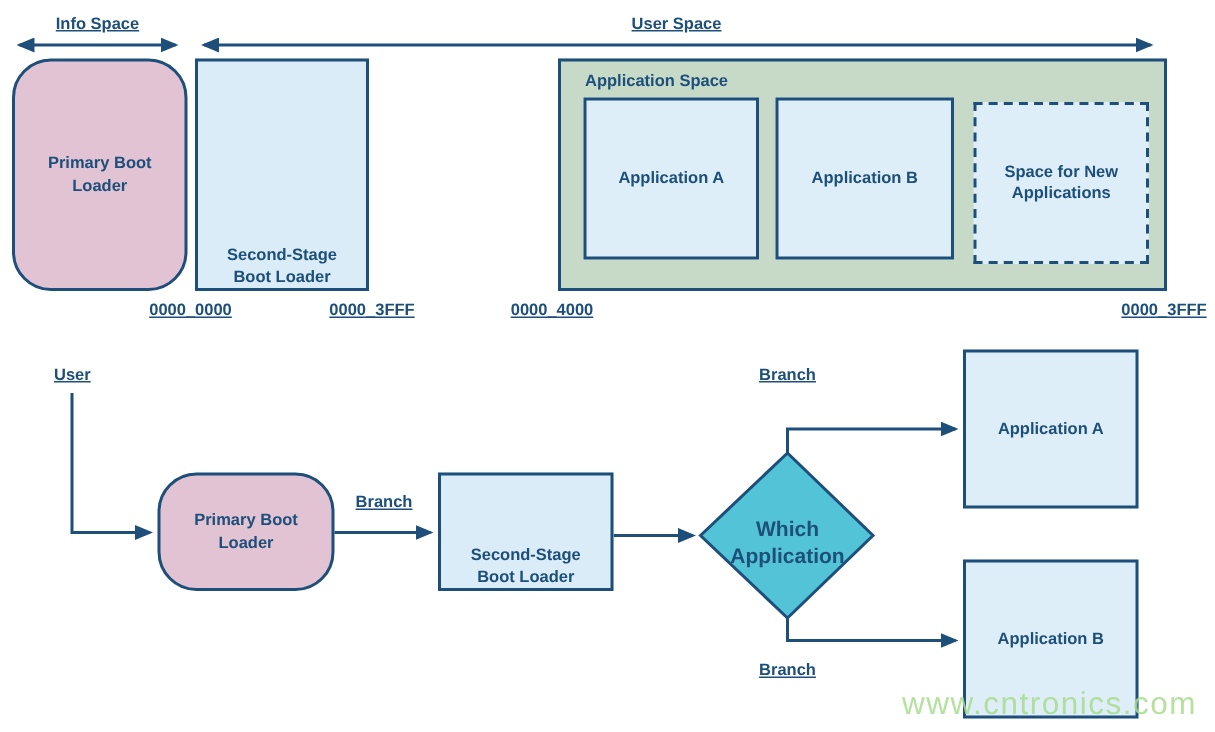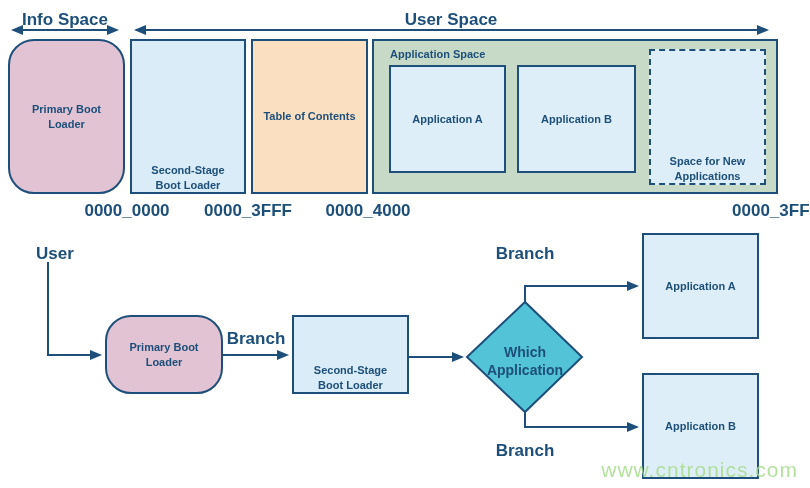--- a/index.html
+++ b/index.html
@@ -18,21 +18,21 @@
     display:flex;align-items:center;justify-content:center;text-align:center;
     font-size:11px;font-weight:bold;line-height:1.3;padding:0 10px;
   }
   .pink{background:var(--pink,#e2c3d3);border-radius:26px;}
   .lightblue{background:var(--lightblue,#d9ecf7);align-items:flex-end;}
   .appblue{background:var(--appblue,#ddeef8);}
   .peach{background:var(--peach,#fbdfc1);}
   .greenbox{background:var(--green,#c7dac7);display:block;padding:0;}
   .dashed{border-style:dashed;background:var(--appblue,#ddeef8);}
   .lbl{
-    position:absolute;z-index:3;font-size:17px;font-weight:bold;white-space:nowrap;
+    position:absolute;z-index:3;font-size:11px;font-weight:bold;white-space:nowrap;text-decoration:underline;
   }
   .centered{transform:translateX(-50%);}
   .appspace-title{
     position:absolute;left:0;right:0;top:6px;text-align:left;
     font-size:11px;font-weight:bold;margin-left:16px;
   }
   .diamond-text{
     position:absolute;z-index:3;width:90px;text-align:center;
     font-size:14px;font-weight:bold;line-height:1.3;
   }
@@ -75,33 +75,30 @@
   <div class="lbl centered" style="left:451px;top:10px;">User Space</div>
 
   <div class="box pink" style="left:8px;top:39px;width:117px;height:155px;">
     <span>Primary Boot Loader</span>
   </div>
 
   <div class="box lightblue" style="left:130px;top:39px;width:116px;height:155px;">
     <span>Second-Stage Boot Loader</span>
   </div>
 
-  <div class="box peach" style="left:251px;top:39px;width:117px;height:155px;padding:0 6px;">
-    <span>Table of Contents</span>
-  </div>
 
   <div class="box greenbox" style="left:372px;top:39px;width:406px;height:155px;">
     <div class="appspace-title">Application Space</div>
     <div class="box appblue" style="left:15px;top:24px;width:117px;height:108px;">
       <span>Application A</span>
     </div>
     <div class="box appblue" style="left:143px;top:24px;width:119px;height:108px;">
       <span>Application B</span>
     </div>
-    <div class="box dashed" style="left:275px;top:8px;width:117px;height:136px;align-items:flex-end;">
+    <div class="box dashed" style="left:275px;top:27px;width:117px;height:108px;">
       <span>Space for New Applications</span>
     </div>
   </div>
 
   <div class="lbl centered" style="left:127px;top:201px;">0000_0000</div>
   <div class="lbl centered" style="left:248px;top:201px;">0000_3FFF</div>
   <div class="lbl centered" style="left:368px;top:201px;">0000_4000</div>
   <div class="lbl centered" style="left:776px;top:201px;">0000_3FFF</div>
 
   <div class="lbl" style="left:36px;top:244px;">User</div>

